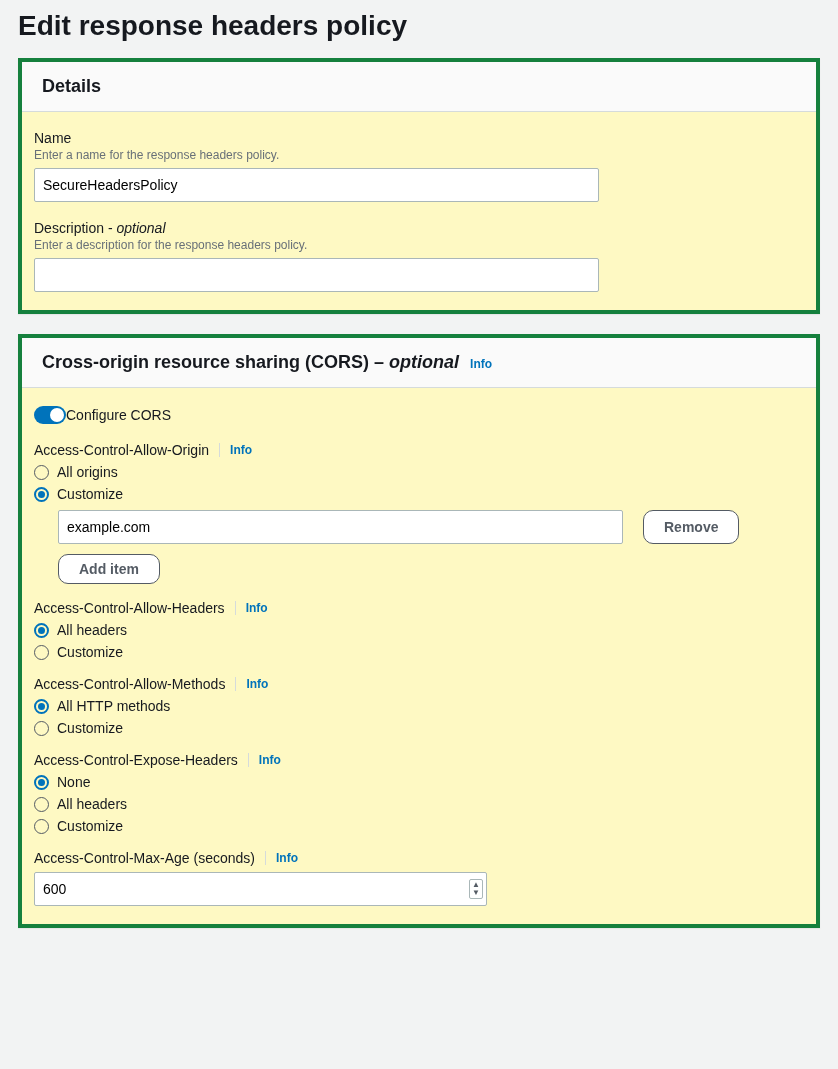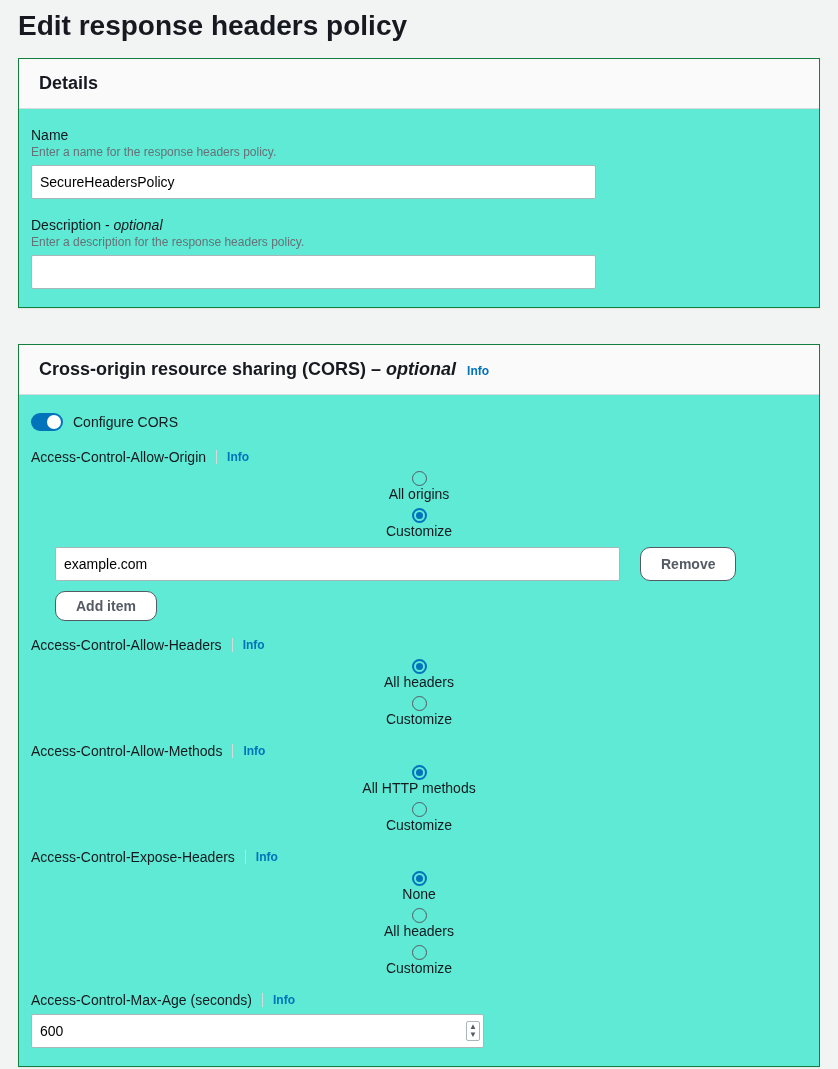--- a/index.html
+++ b/index.html
@@ -17,24 +17,24 @@
     .page {
       padding: 10px 18px;
     }
     h1.page-title {
       font-size: 28px;
       font-weight: 700;
       margin-bottom: 16px;
       color: #16191f;
     }
     .panel {
-      background: #5eead4;
-      border: 1px solid #15803d;
+      background: #fef9c3;
+      border: 4px solid #15803d;
       box-shadow: 0 1px 1px rgba(0,0,0,0.05);
-      margin-bottom: 36px;
+      margin-bottom: 20px;
     }
     .panel-header {
       padding: 14px 20px;
       border-bottom: 1px solid #d5dbdb;
       background: #fafafa;
     }
     .panel-header h2 {
       font-size: 18px;
       font-weight: 700;
     }
@@ -102,21 +102,20 @@
       cursor: pointer;
     }
     .section-title {
       font-size: 18px;
       font-weight: 700;
       display: inline;
     }
     .toggle-row {
       display: flex;
       align-items: center;
-      gap: 10px;
       margin-bottom: 18px;
     }
     .toggle {
       position: relative;
       width: 32px;
       height: 18px;
       background: #0073bb;
       border-radius: 9px;
       cursor: pointer;
       flex-shrink: 0;
@@ -145,24 +144,23 @@
       font-weight: 400;
     }
     .vdivider {
       width: 1px;
       height: 14px;
       background: #d5dbdb;
     }
     .radio-row {
       display: flex;
       align-items: center;
-      gap: 0;
+      gap: 8px;
       margin-bottom: 6px;
       cursor: pointer;
-      flex-direction: column;
     }
     .radio {
       width: 15px;
       height: 15px;
       border: 1px solid #545b64;
       border-radius: 50%;
       display: flex;
       align-items: center;
       justify-content: center;
       flex-shrink: 0;

